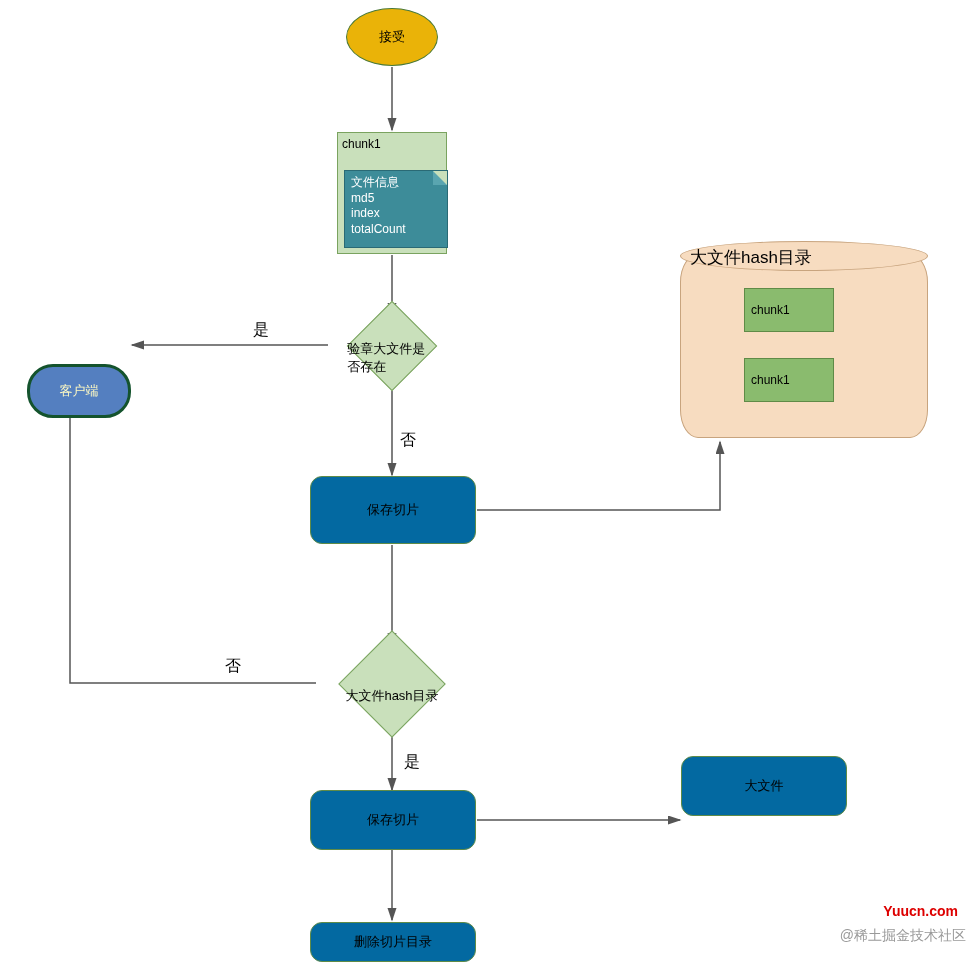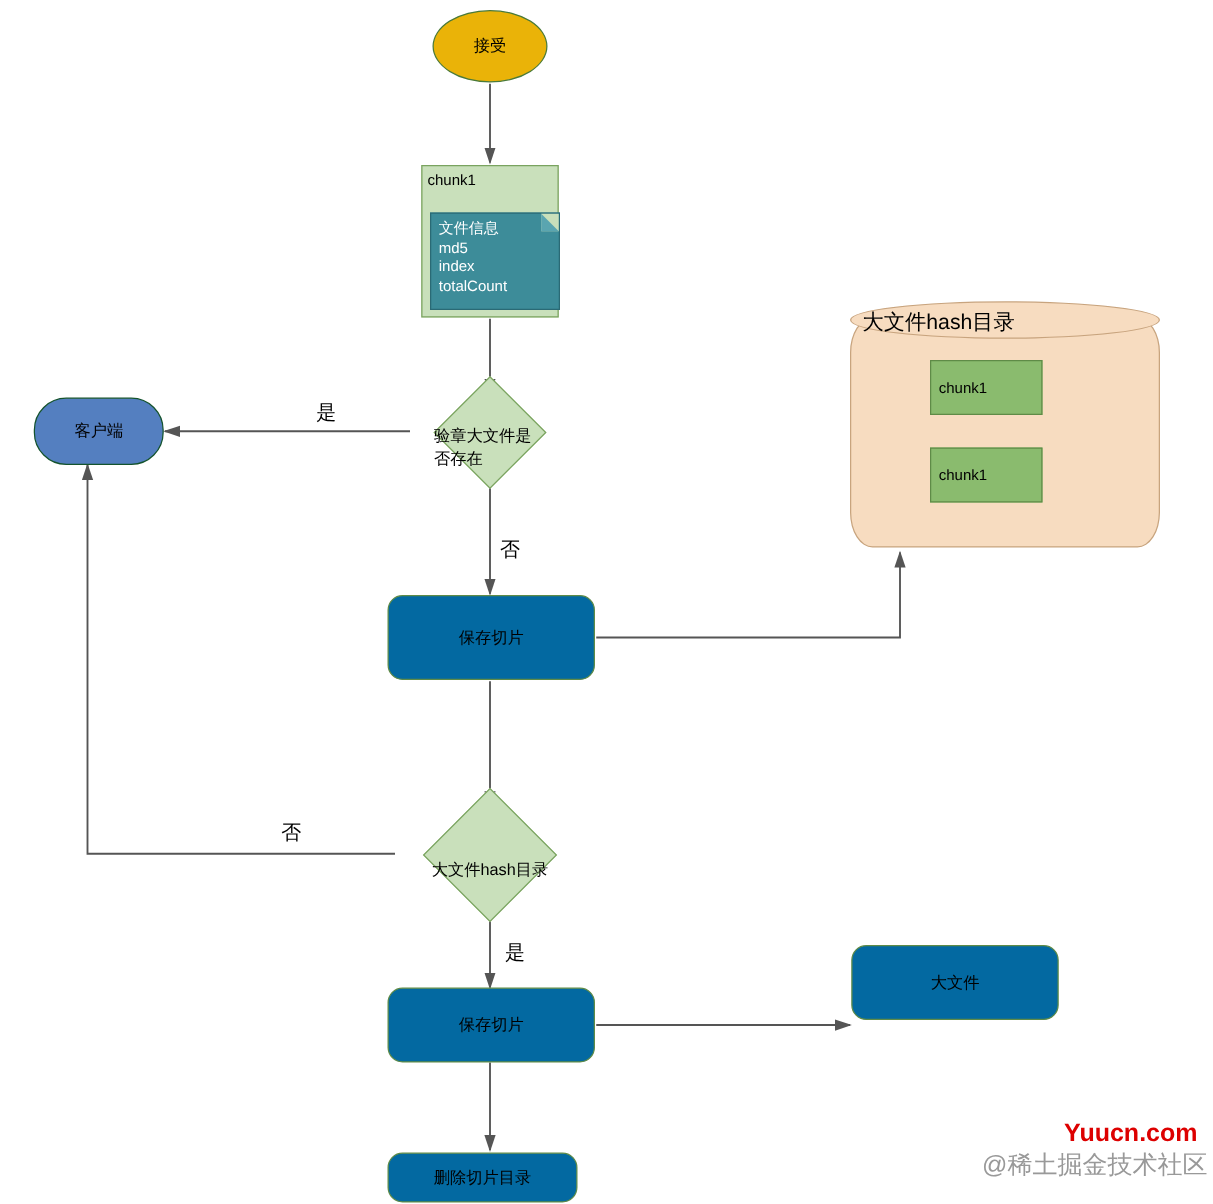--- a/index.html
+++ b/index.html
@@ -8,21 +8,21 @@
     width: 970px;
     height: 963px;
     position: relative;
     font-family: Arial, sans-serif;
     font-size: 13px;
     background: #ffffff;
     overflow: hidden;
   }
   .node { position: absolute; display: flex; align-items: center; justify-content: center; text-align: center; }
   .label { position: absolute; font-size: 16px; }
-  .watermark { position: absolute; color: #999; font-size: 20px; }
+  .watermark { position: absolute; color: #999; font-size: 14px; }
   .watermark.red { color: #d00; font-weight: bold; }
 
   
   .ellipse {
     background: #eab308;
     border: 1px solid #4a7a3a;
     border-radius: 50%;
     text-align: center;
   }
 
@@ -68,23 +68,24 @@
     position: absolute;
     top: 12px; left: -20%;
     width: 140%; height: 100%;
     display: flex; align-items: center; justify-content: center;
     font-size: 13px;
   }
 
   
   .pill {
     background: #547fc0;
-    border: 1px solid #14532d;
+    border: 3px solid #14532d;
     border-radius: 26px;
-    color: #000000;
+    color: #fef9c3;
+    margin-top: 46px;
   }
 
   
   .process {
     background: #0369a1;
     border: 1px solid #5f8b47;
     border-radius: 12px;
   }
 
   
@@ -199,18 +200,18 @@
 <div class="label" style="left:404px; top:752px;">是</div>
 
 <div class="node process" style="left:310px; top:790px; width:166px; height:60px;">
   <span>保存切片</span>
 </div>
 
 <div class="node process" style="left:681px; top:756px; width:166px; height:60px;">
   <span>大文件</span>
 </div>
 
-<div class="node process" style="left:310px; top:922px; width:152px; height:40px;">
+<div class="node process" style="left:310px; top:922px; width:166px; height:40px;">
   <span>删除切片目录</span>
 </div>
 
 <div class="watermark red" style="right:12px; bottom:44px;">Yuucn.com</div>
 <div class="watermark" style="right:4px; bottom:18px;">@稀土掘金技术社区</div>
 
 </body></html>

